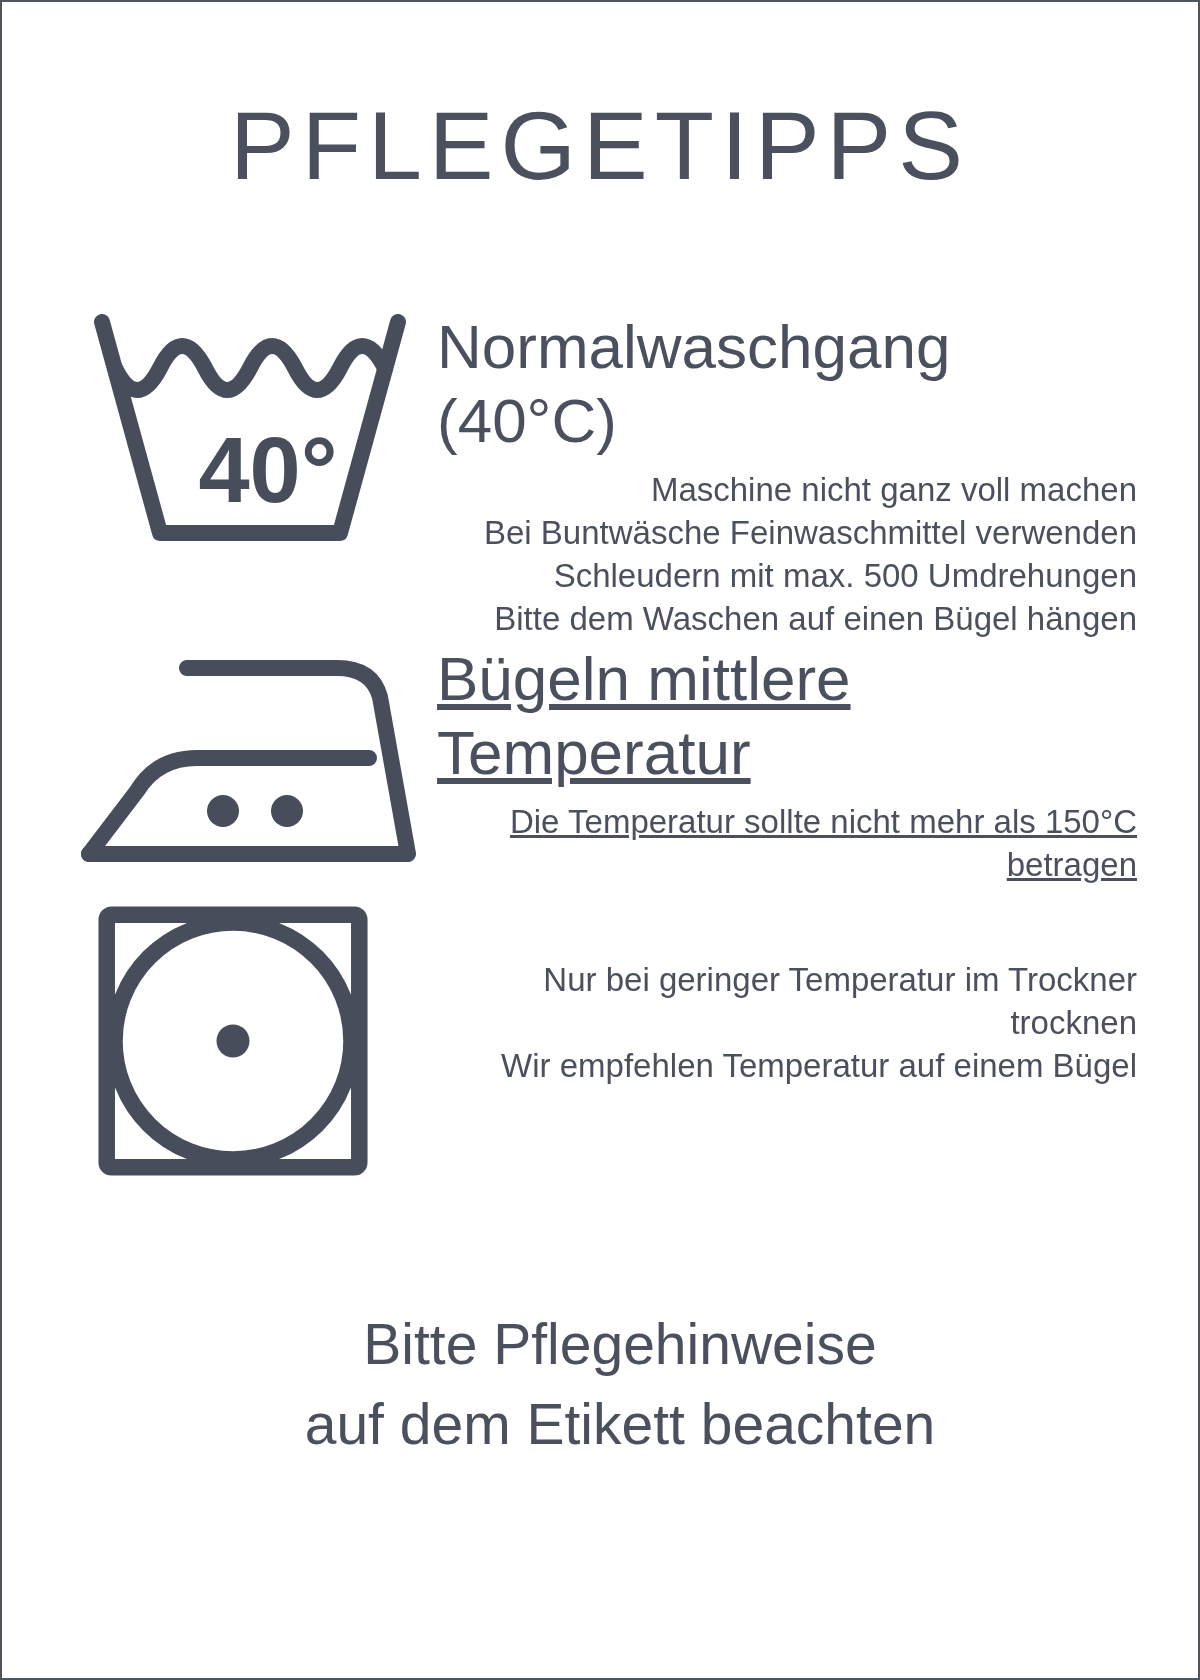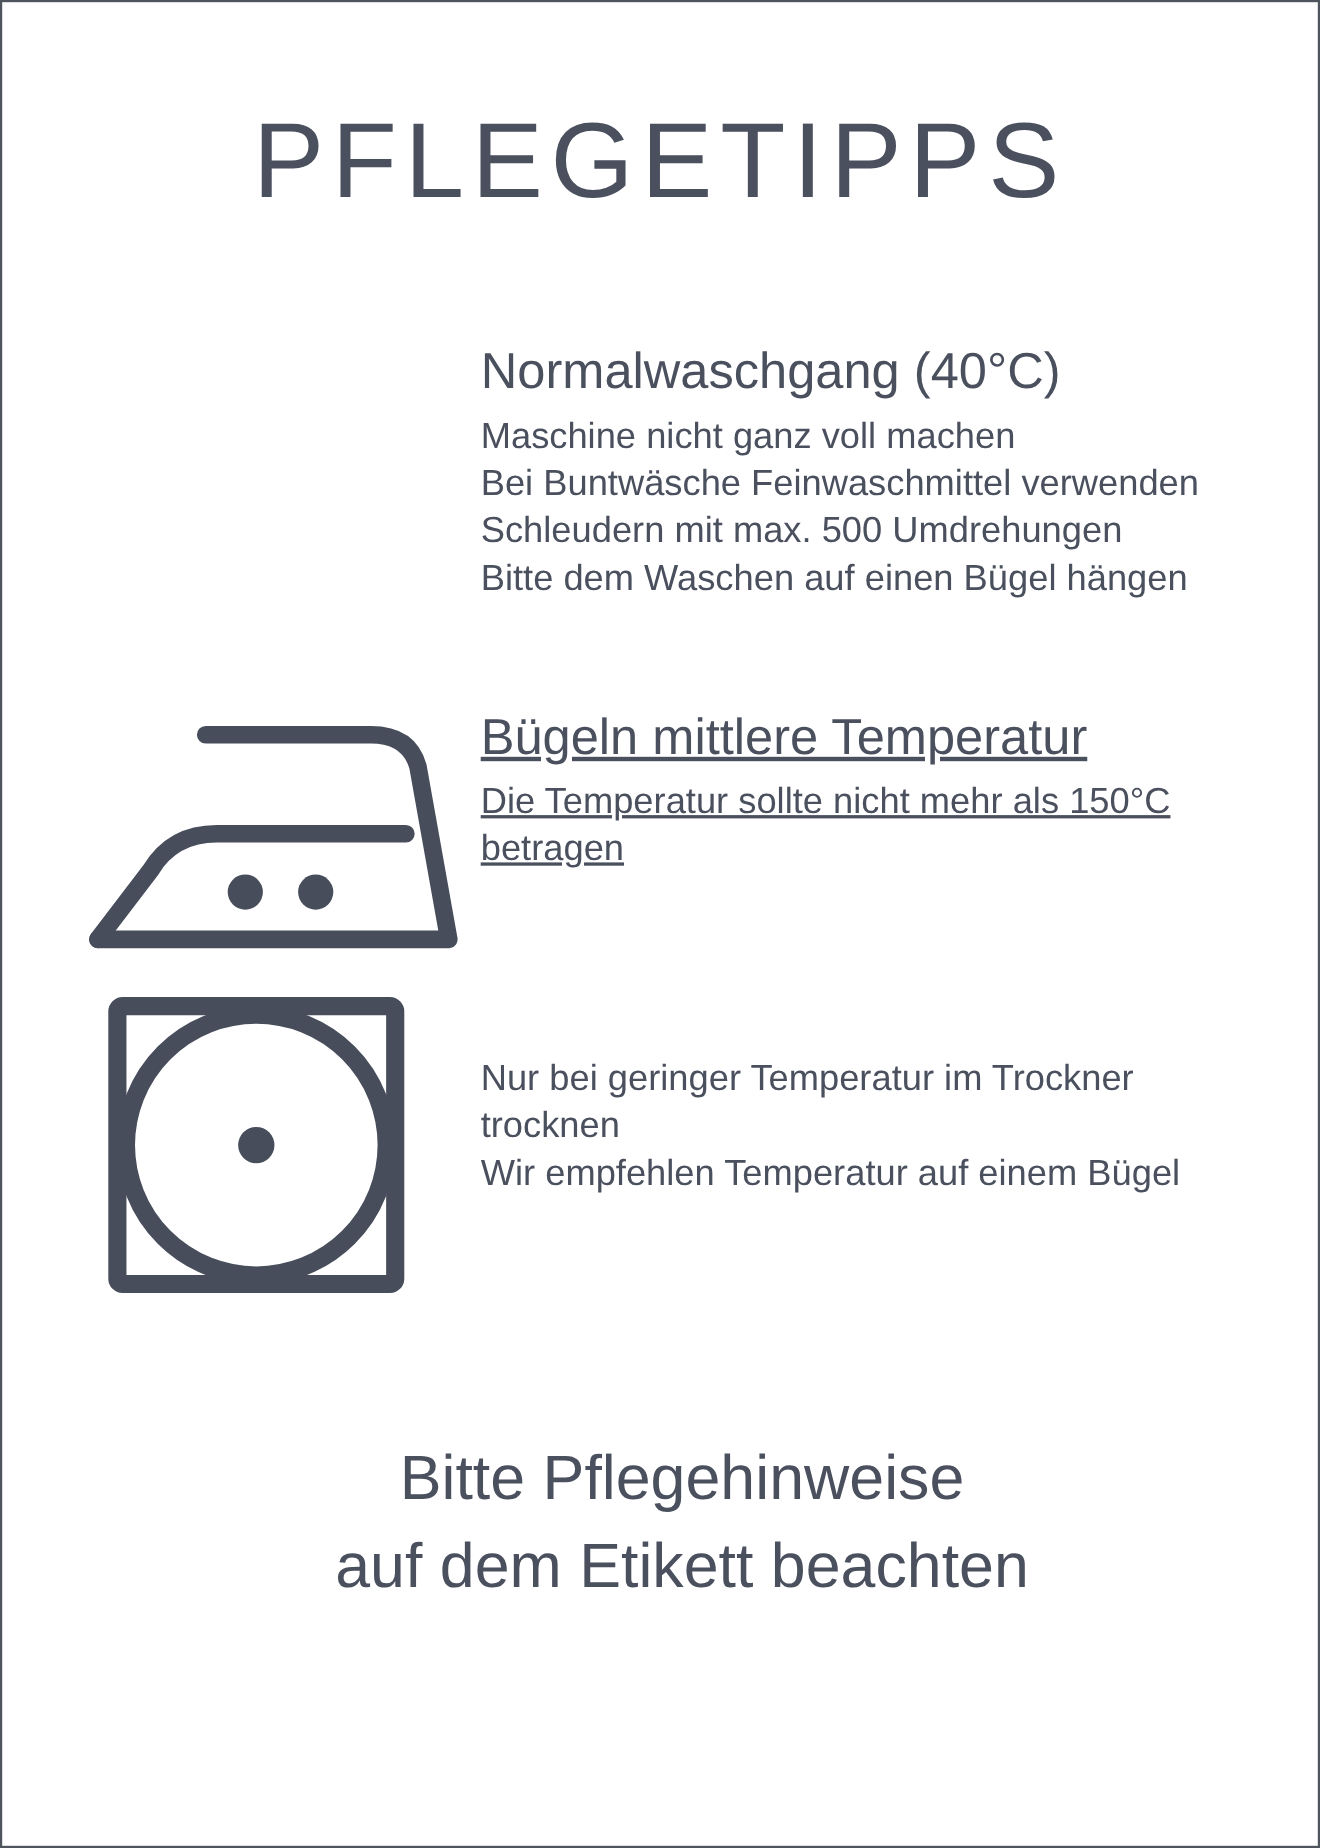--- a/index.html
+++ b/index.html
@@ -26,47 +26,55 @@
   .icon{position:absolute;color:var(--color-icon,#474d5b);}
   .icon-wash{left:78px;top:308px;}
   .icon-iron{left:73px;top:648px;}
   .icon-dry{left:95px;top:903px;}
   .section-text{position:absolute;left:435px;width:700px;}
   .sec1{top:308px;}
   .sec2{top:640px;text-decoration:underline;}
   .sec3{top:956px;}
   .section-heading{
     margin:0 0 9px 0;
-    font-size:46px;
+    font-size:62px;
     font-weight:400;
     line-height:1.2;
     color:var(--color-ink,#4a505e);
   }
   .section-line{
     font-size:33px;
     line-height:43px;
     color:var(--color-ink,#4a505e);
+    text-align:right;
   }
   .footer{
     position:absolute;top:1302px;left:0;right:0;
     text-align:center;
     font-size:57px;
     line-height:80px;
     color:var(--color-ink,#4a505e);
     margin-left:40px;
   }
   svg{display:block;}
 </style>
 </head>
 <body>
 
 <div class="page">
 
   <h1 class="title">PFLEGETIPPS</h1>
 
+  <div class="icon icon-wash">
+    <svg width="340" height="235" viewBox="0 0 340 235" fill="none" stroke="currentColor" stroke-width="16" stroke-linecap="round" stroke-linejoin="round">
+      <path d="M22,12 L80,223 L260,223 L318,12"></path>
+      <path d="M35,58 q22,44 45,0 q22,-44 45,0 q22,44 45,0 q22,-44 45,0 q22,44 45,0 q22,-44 45,0"></path>
+      <text x="188" y="192" text-anchor="middle" font-size="92" font-weight="bold" fill="currentColor" stroke="none" font-family="Liberation Sans, sans-serif">40°</text>
+    </svg>
+  </div>
   <div class="section-text sec1">
     <h2 class="section-heading">Normalwaschgang (40°C)</h2>
     <div class="section-line">Maschine nicht ganz voll machen</div>
     <div class="section-line">Bei Buntwäsche Feinwaschmittel verwenden</div>
     <div class="section-line">Schleudern mit max. 500 Umdrehungen</div>
     <div class="section-line">Bitte dem Waschen auf einen Bügel hängen</div>
   </div>
 
   <div class="icon icon-iron">
     <svg width="345" height="225" viewBox="0 0 345 225" fill="none" stroke="currentColor" stroke-width="16" stroke-linecap="round" stroke-linejoin="round">

